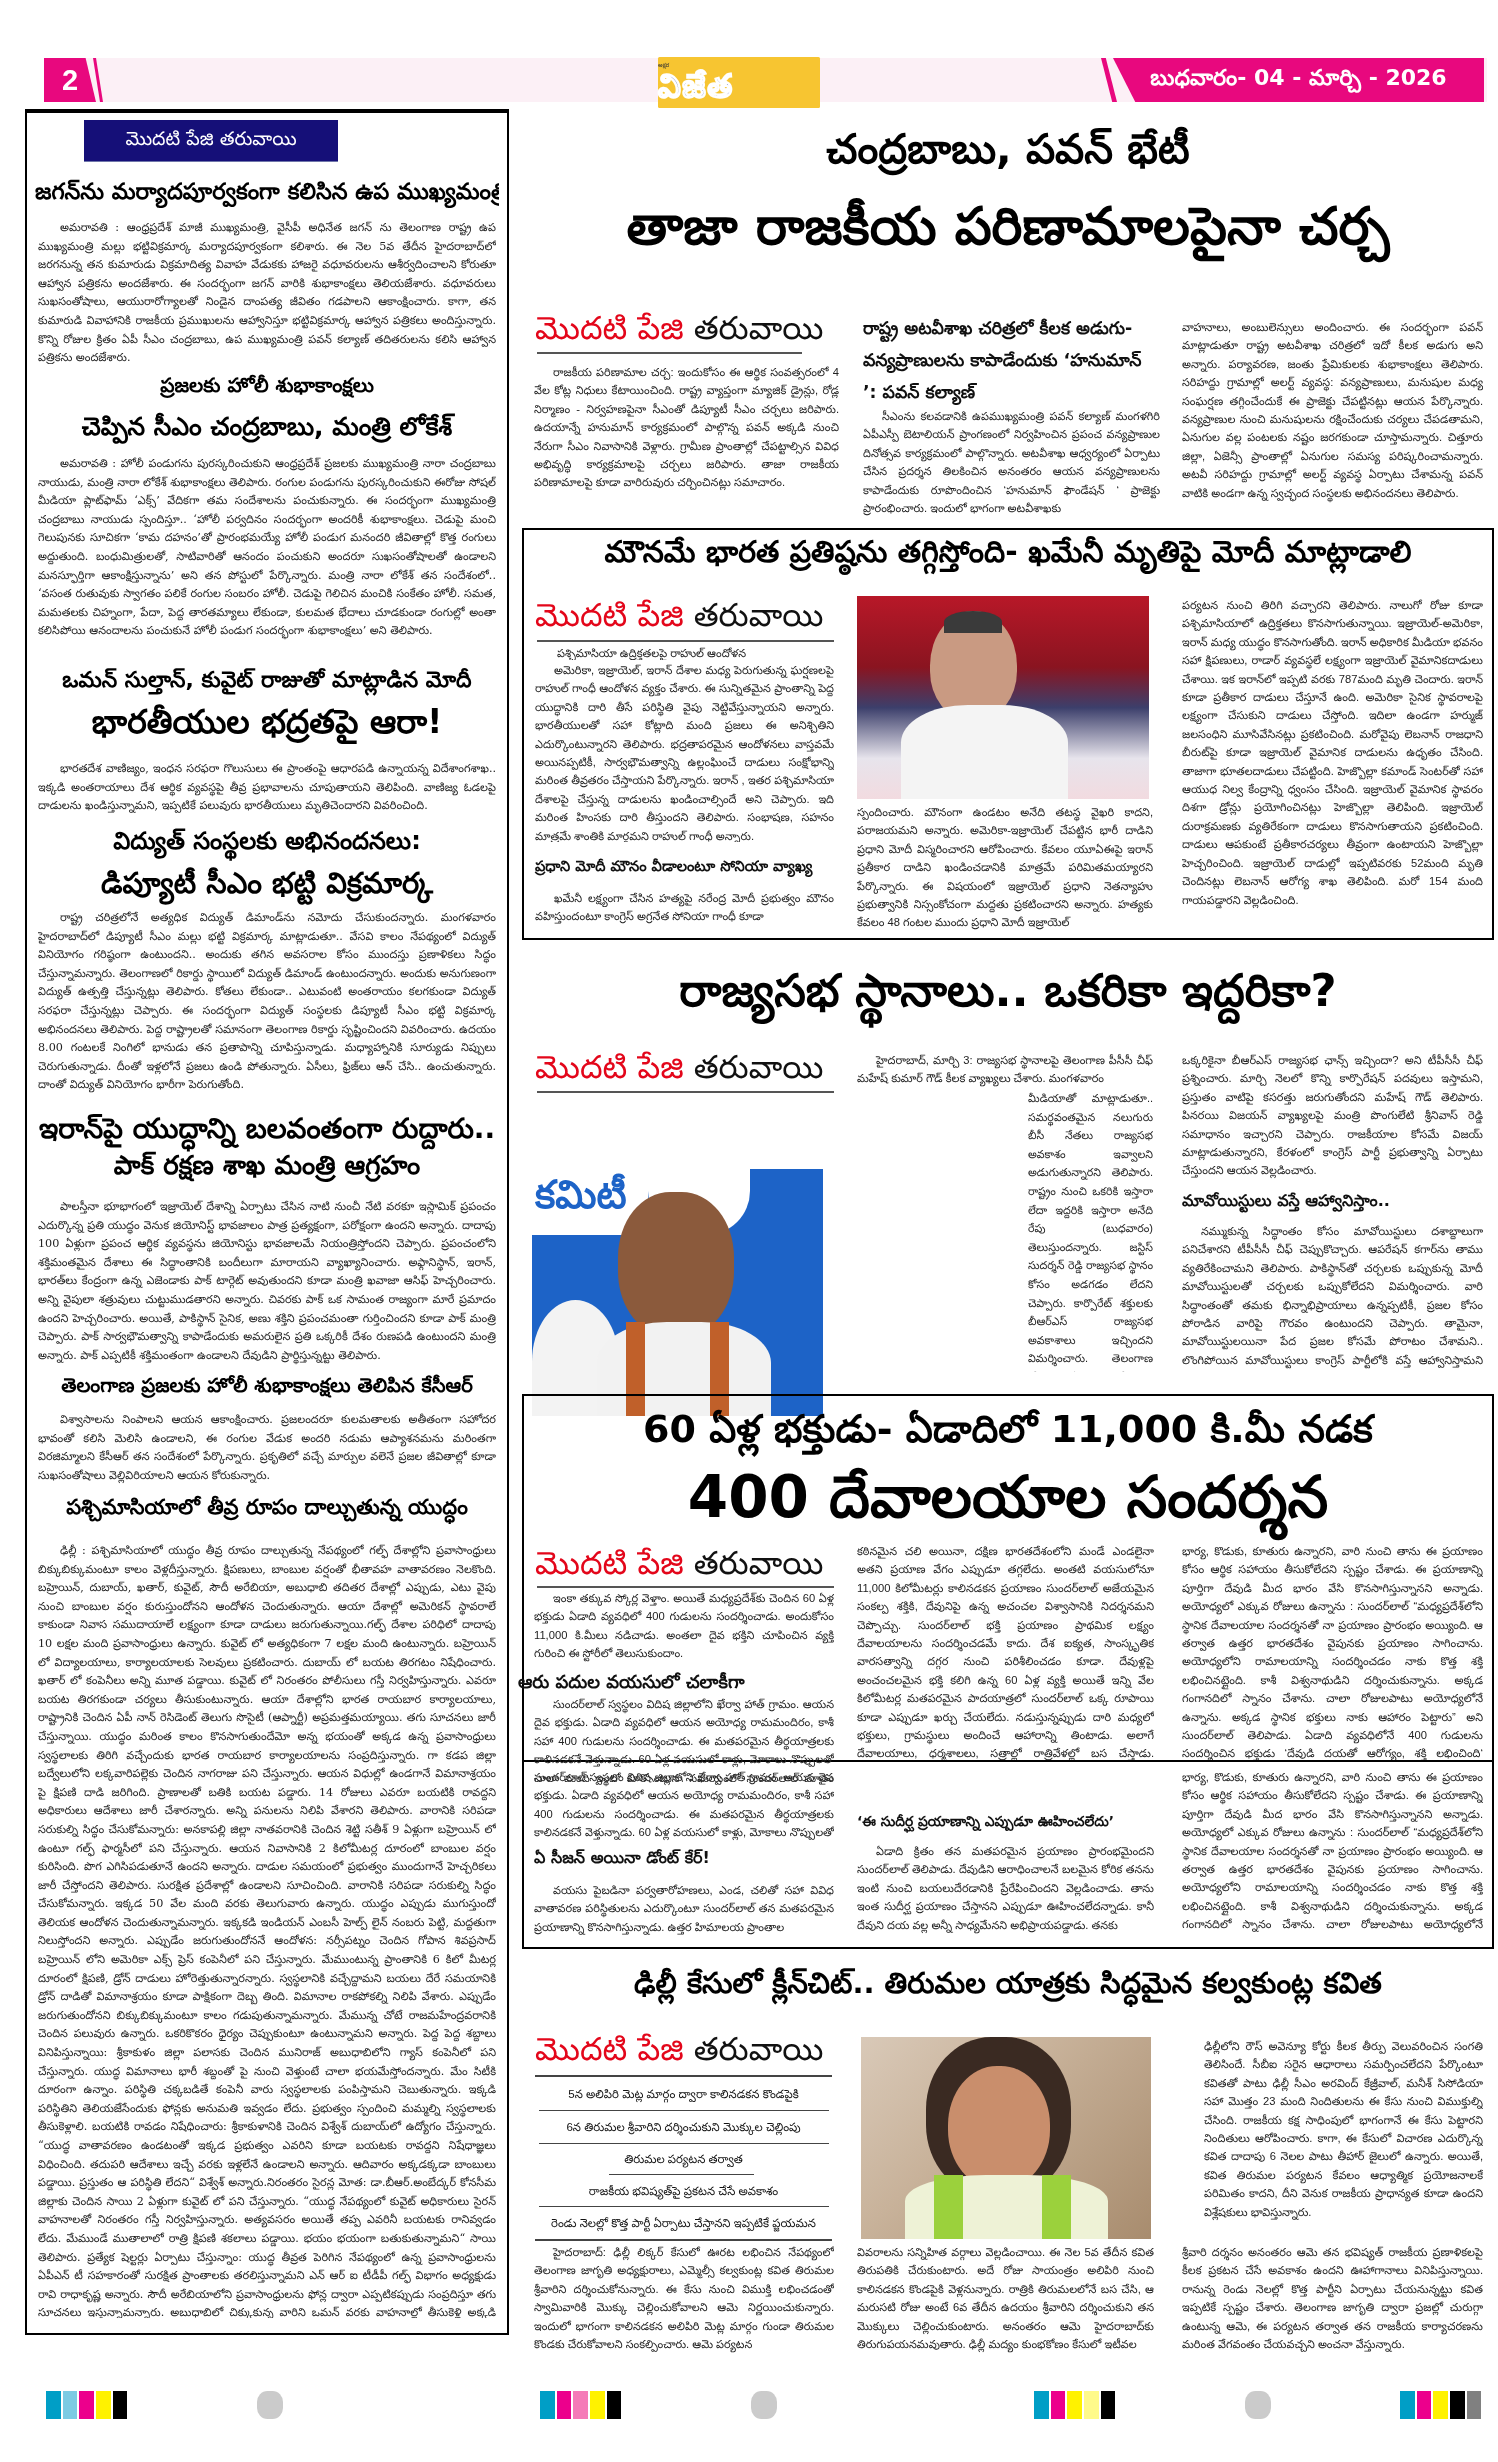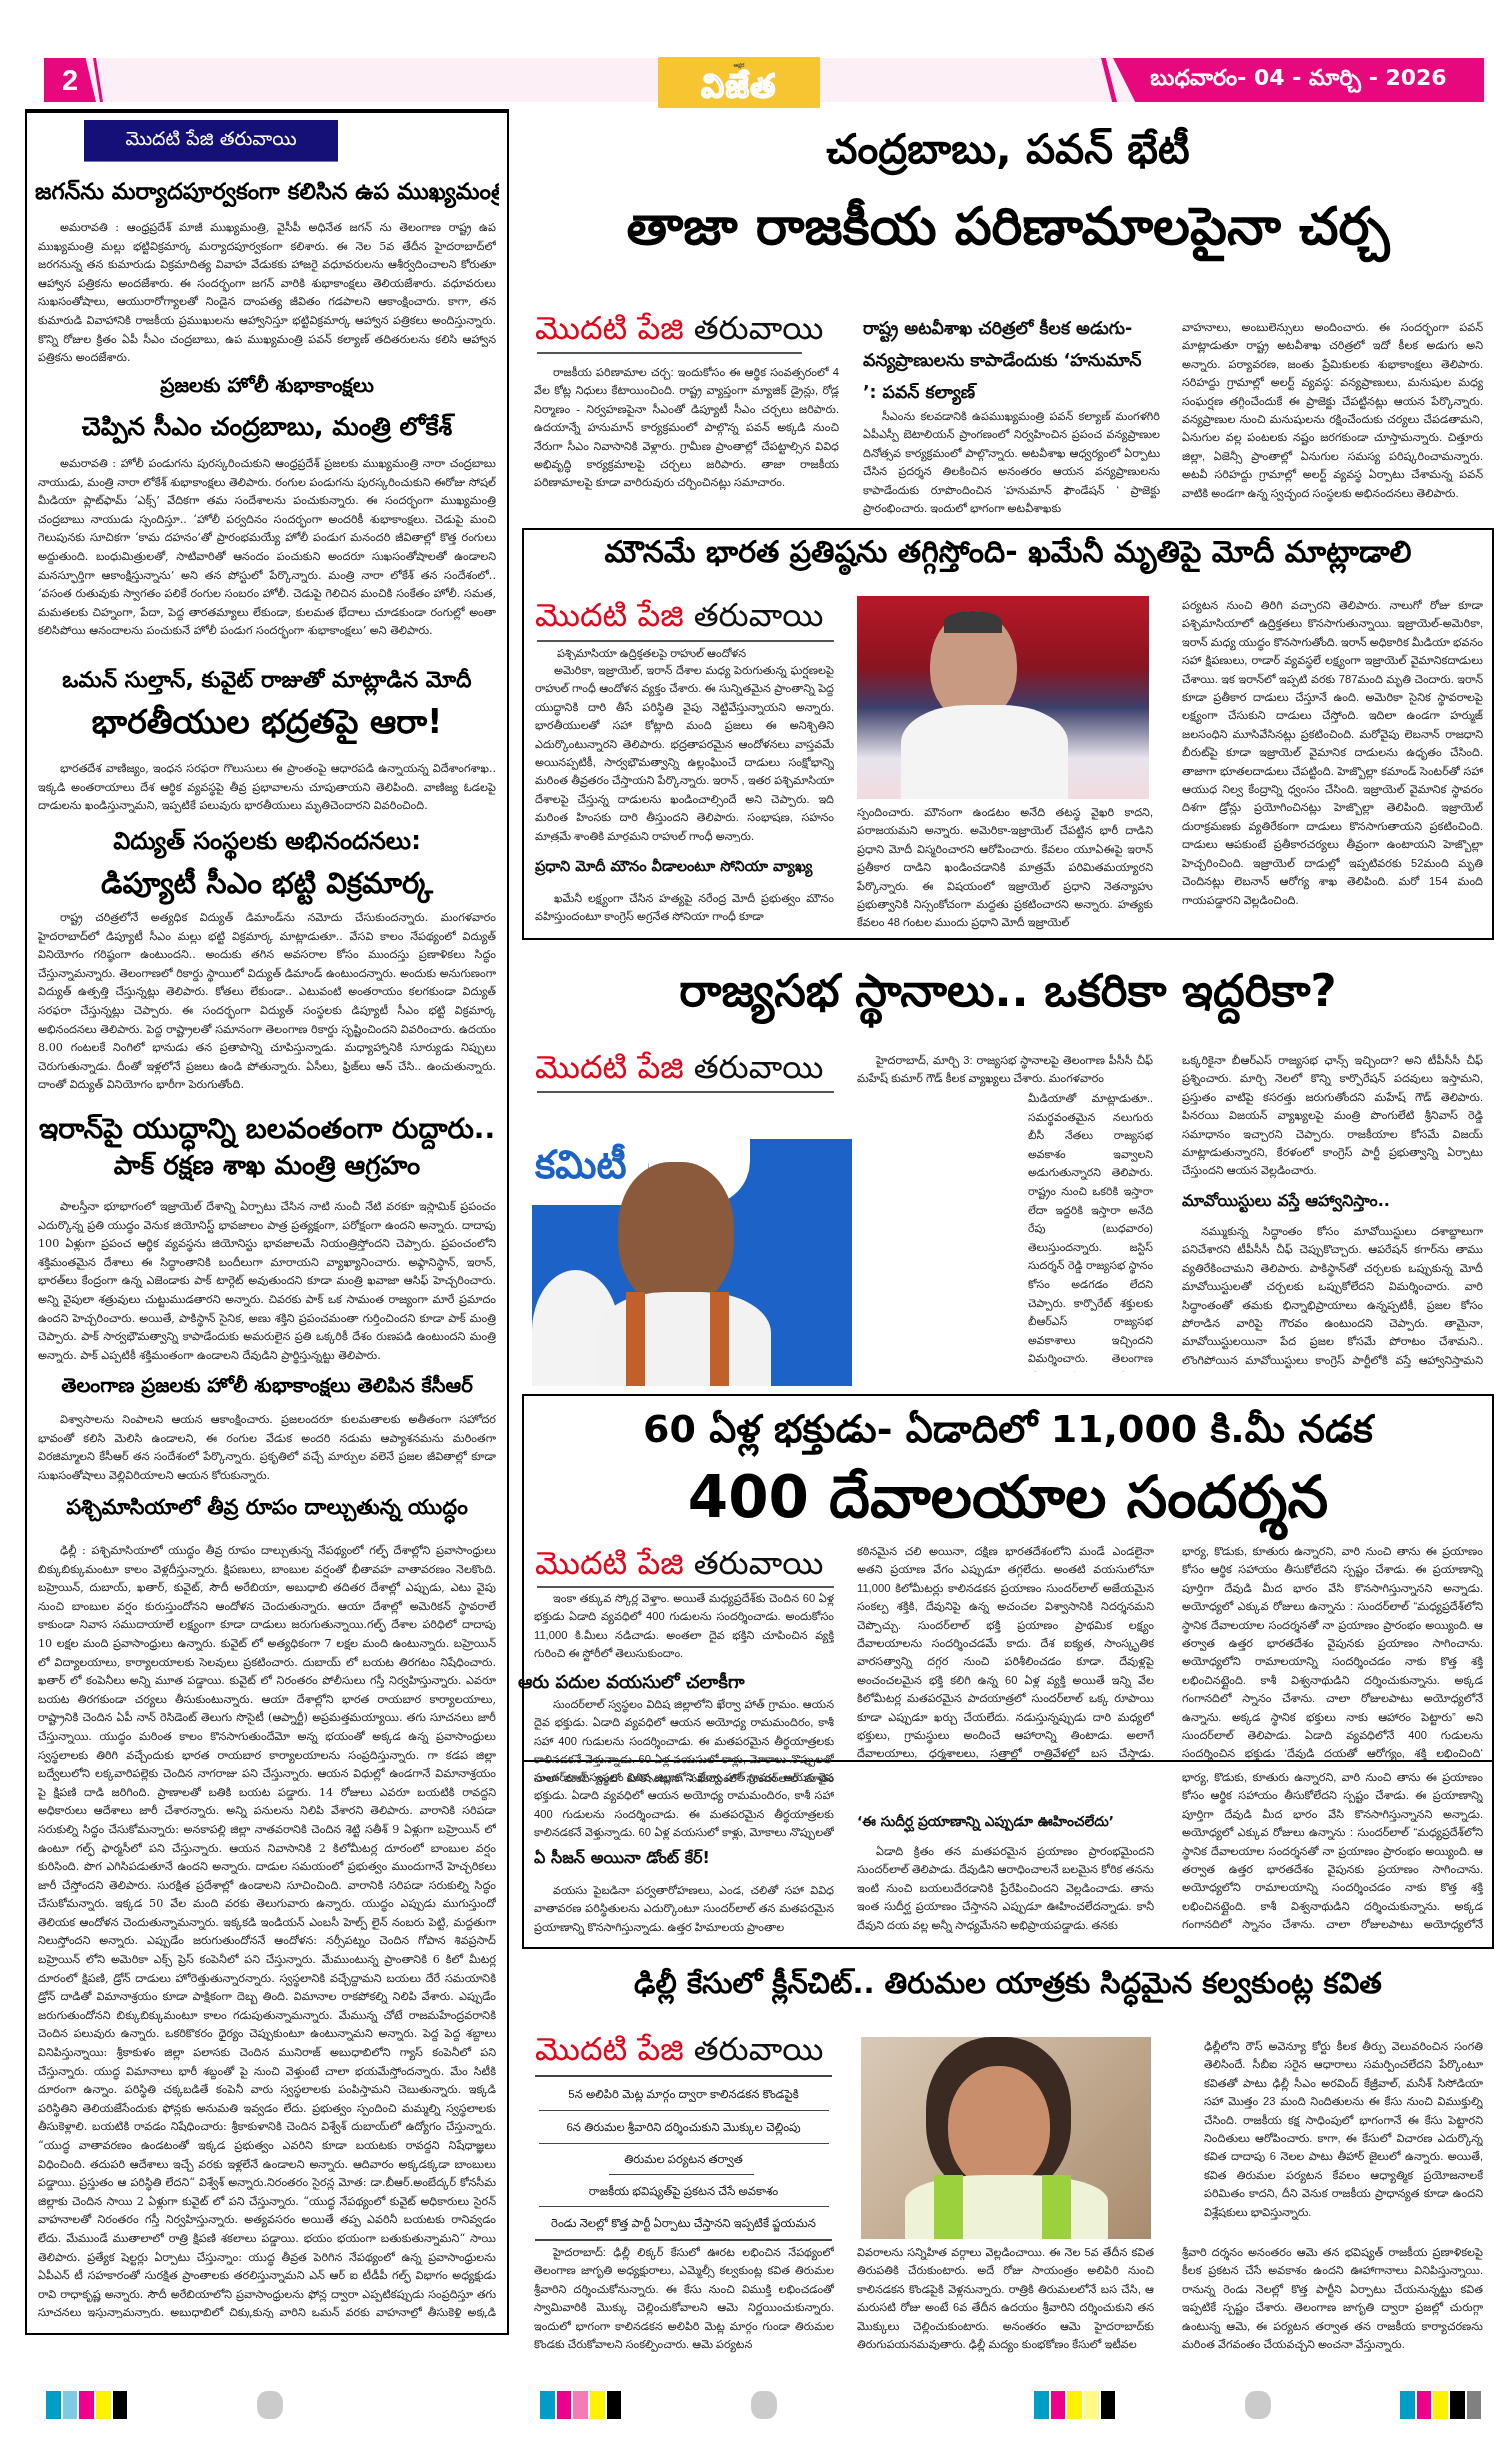--- a/index.html
+++ b/index.html
@@ -3,21 +3,21 @@
 <meta charset="utf-8">
 <style>
 *{box-sizing:border-box;margin:0;padding:0}
 html,body{width:1499px;height:2462px;background:#fff;overflow:hidden}
 body{position:relative;font-family:"DejaVu Sans",sans-serif;color:#111}
 .abs{position:absolute}
 
 .hdr-band{left:44px;top:58px;width:1443px;height:44px;background:#fcf0f6}
 .page-no{left:44px;top:58px;width:52px;height:44px;background:#e8087e;color:#fff;font:bold 29px "Liberation Sans",sans-serif;display:flex;align-items:center;justify-content:center;clip-path:polygon(0 0,80% 0,100% 100%,0 100%)}
 .page-no-stripe{left:93px;top:58px;width:10px;height:44px;background:#e8087e;clip-path:polygon(0 0,30% 0,100% 100%,70% 100%)}
-.logo{left:658px;top:57px;width:162px;height:51px;background:#f7c531;display:flex;flex-direction:column;align-items:center;justify-content:center;border-radius:1.5px}
+.logo{left:658px;top:57px;width:162px;height:51px;background:#f7c531;display:flex;flex-direction:column;justify-content:center;border-radius:1.5px}
 .logo-main{font:bold 32px "DejaVu Sans",sans-serif;color:#1c3aa0;-webkit-text-stroke:1.5px #fff;letter-spacing:1.5px;line-height:33px}
 .logo-small{font-size:5.8px;color:#333}
 .date-box{left:1113px;top:58px;width:371px;height:44px;background:#e8087e;color:#fff;font:bold 22px "DejaVu Sans",sans-serif;display:flex;align-items:center;justify-content:center;clip-path:polygon(0 0,100% 0,100% 100%,6% 100%)}
 .date-stripe{left:1101px;top:58px;width:16px;height:44px;background:#e8087e;clip-path:polygon(0 0,30% 0,100% 100%,70% 100%)}
 
 .left-col{left:25px;top:109px;width:484px;height:2226px;border:2.2px solid #000;border-top:4.4px solid #000}
 .left-tag{left:84px;top:120px;width:254px;height:42px;background:#150f78;color:#fff;font-size:19px;display:flex;align-items:center;justify-content:center;border-bottom:1.5px solid #7077aa}
 .lh{position:absolute;left:35px;width:464px;text-align:center;font-weight:bold;color:#000;font-family:"DejaVu Sans",sans-serif;white-space:nowrap;overflow:hidden}
 .lp{position:absolute;left:38px;width:458px;font-family:"DejaVu Serif",serif;font-size:11.2px;line-height:18.6px;text-align:justify;text-indent:22px;color:#222;overflow:hidden}
 
@@ -103,21 +103,21 @@
   <div style="position:absolute;left:44px;top:109px;width:167px;height:94px;border-radius:40% 40% 0 0;background:#f4f4f4"></div>
 </div>
 <div class="rp" style="left:857px;top:803px;width:296px;height:131px;text-indent:0">స్పందించారు. మౌనంగా ఉండటం అనేది తటస్థ వైఖరి కాదని, పరాజయమని అన్నారు. అమెరికా-ఇజ్రాయెల్ చేపట్టిన భారీ దాడిని ప్రధాని మోదీ విస్మరించారని ఆరోపించారు. కేవలం యూఏఈపై ఇరాన్ ప్రతీకార దాడిని ఖండించడానికి మాత్రమే పరిమితమయ్యారని పేర్కొన్నారు. ఈ విషయంలో ఇజ్రాయెల్ ప్రధాని నెతన్యాహు ప్రభుత్వానికి నిస్సంకోచంగా మద్దతు ప్రకటించారని అన్నారు. హత్యకు కేవలం 48 గంటల ముందు ప్రధాని మోదీ ఇజ్రాయెల్</div>
 <div class="rp" style="left:1182px;top:596px;width:301px;height:335px;text-indent:0">పర్యటన నుంచి తిరిగి వచ్చారని తెలిపారు. నాలుగో రోజు కూడా పశ్చిమాసియాలో ఉద్రిక్తతలు కొనసాగుతున్నాయి. ఇజ్రాయెల్-అమెరికా, ఇరాన్ మధ్య యుద్ధం కొనసాగుతోంది. ఇరాన్ అధికారిక మీడియా భవనం సహా క్షిపణులు, రాడార్ వ్యవస్థలే లక్ష్యంగా ఇజ్రాయెల్ వైమానికదాడులు చేశాయి. ఇక ఇరాన్‌లో ఇప్పటి వరకు 787మంది మృతి చెందారు. ఇరాన్ కూడా ప్రతీకార దాడులు చేస్తూనే ఉంది. అమెరికా సైనిక స్థావరాలపై లక్ష్యంగా చేసుకుని దాడులు చేస్తోంది. ఇదిలా ఉండగా హర్ముజ్ జలసంధిని మూసివేసినట్లు ప్రకటించింది. మరోవైపు లెబనాన్ రాజధాని బీరుట్‌పై కూడా ఇజ్రాయెల్ వైమానిక దాడులను ఉధృతం చేసింది. తాజాగా భూతలదాడులు చేపట్టింది. హెజ్బొల్లా కమాండ్ సెంటర్‌తో సహా ఆయుధ నిల్వ కేంద్రాన్ని ధ్వంసం చేసింది. ఇజ్రాయెల్ వైమానిక స్థావరం దిశగా డ్రోన్లు ప్రయోగించినట్లు హెజ్బొల్లా తెలిపింది. ఇజ్రాయెల్ దురాక్రమణకు వ్యతిరేకంగా దాడులు కొనసాగుతాయని ప్రకటించింది. దాడులు ఆపకుంటే ప్రతీకారచర్యలు తీవ్రంగా ఉంటాయని హెజ్బొల్లా హెచ్చరించింది. ఇజ్రాయెల్ దాడుల్లో ఇప్పటివరకు 52మంది మృతి చెందినట్లు లెబనాన్ ఆరోగ్య శాఖ తెలిపింది. మరో 154 మంది గాయపడ్డారని వెల్లడించింది.</div>
 
 <div class="rh" style="left:522px;top:964px;width:972px;font-size:45px;font-weight:900">రాజ్యసభ స్థానాలు.. ఒకరికా ఇద్దరికా?</div>
 <div class="cont" style="left:535px;top:1048px"><span class="red">మొదటి పేజి</span> <span>తరువాయి</span></div>
 <div class="cont-line" style="left:537px;top:1091px;width:297px"></div>
 <div class="rp" style="left:857px;top:1051px;width:296px;height:38px">హైదరాబాద్, మార్చి 3: రాజ్యసభ స్థానాలపై తెలంగాణ పీసీసీ చీఫ్ మహేష్ కుమార్ గౌడ్ కీలక వ్యాఖ్యలు చేశారు. మంగళవారం</div>
 
-<div class="photo" style="left:532px;top:1118px;width:320px;height:268px;background:linear-gradient(180deg,#fff 0%,#fff 8%,#1d63c7 8%,#1d63c7 100%)">
+<div class="photo" style="left:532px;top:1148px;width:291px;height:268px;background:linear-gradient(180deg,#fff 0%,#fff 8%,#1d63c7 8%,#1d63c7 100%)">
   <div style="position:absolute;left:0;top:7.3px;width:116px;height:80px;background:#fff;color:#1d63c7;font:bold 39px 'DejaVu Sans',sans-serif;line-height:80px;padding-left:2.9px">కమిటీ</div>
   <div style="position:absolute;left:116px;top:7.3px;width:102px;height:80px;background:#fff;border-radius:0 0 44px 44px"></div>
   <div style="position:absolute;left:0;top:152px;width:87px;height:123px;background:#f3f3f3;border-radius:50% 50% 0 0"></div>
   <div style="position:absolute;left:86px;top:44px;width:116px;height:145px;border-radius:45%;background:#8b5a3c"></div>
   <div style="position:absolute;left:65px;top:174px;width:174px;height:102px;border-radius:40% 40% 0 0;background:#f2f2f2"></div>
   <div style="position:absolute;left:94px;top:174px;width:19px;height:102px;background:#c0602a"></div>
   <div style="position:absolute;left:178px;top:174px;width:19px;height:102px;background:#c0602a"></div>
 </div>
 <div class="rp" style="left:1028px;top:1089px;width:125px;height:283px;text-indent:0;font-size:11px;line-height:18.6px">మీడియాతో మాట్లాడుతూ.. సమర్థవంతమైన నలుగురు బీసీ నేతలు రాజ్యసభ అవకాశం ఇవ్వాలని అడుగుతున్నారని తెలిపారు. రాష్ట్రం నుంచి ఒకరికి ఇస్తారా లేదా ఇద్దరికి ఇస్తారా అనేది రేపు (బుధవారం) తెలుస్తుందన్నారు. జస్టిస్ సుదర్శన్ రెడ్డి రాజ్యసభ స్థానం కోసం అడగడం లేదని చెప్పారు. కార్పొరేట్ శక్తులకు బీఆర్ఎస్ రాజ్యసభ అవకాశాలు ఇచ్చిందని విమర్శించారు. తెలంగాణ కోసం పనిచేసిన వారిలో</div>
 <div class="rp" style="left:1182px;top:1051px;width:301px;height:132px;text-indent:0">ఒక్కరికైనా బీఆర్ఎస్ రాజ్యసభ ఛాన్స్ ఇచ్చిందా? అని టీపీసీసీ చీఫ్ ప్రశ్నించారు. మార్చి నెలలో కొన్ని కార్పొరేషన్ పదవులు ఇస్తామని, ప్రస్తుతం వాటిపై కసరత్తు జరుగుతోందని మహేష్ గౌడ్ తెలిపారు. పినరయి విజయన్ వ్యాఖ్యలపై మంత్రి పొంగులేటి శ్రీనివాస్ రెడ్డి సమాధానం ఇచ్చారని చెప్పారు. రాజకీయాల కోసమే విజయ్ మాట్లాడుతున్నారని, కేరళంలో కాంగ్రెస్ పార్టీ ప్రభుత్వాన్ని ఏర్పాటు చేస్తుందని ఆయన వెల్లడించారు.</div>

